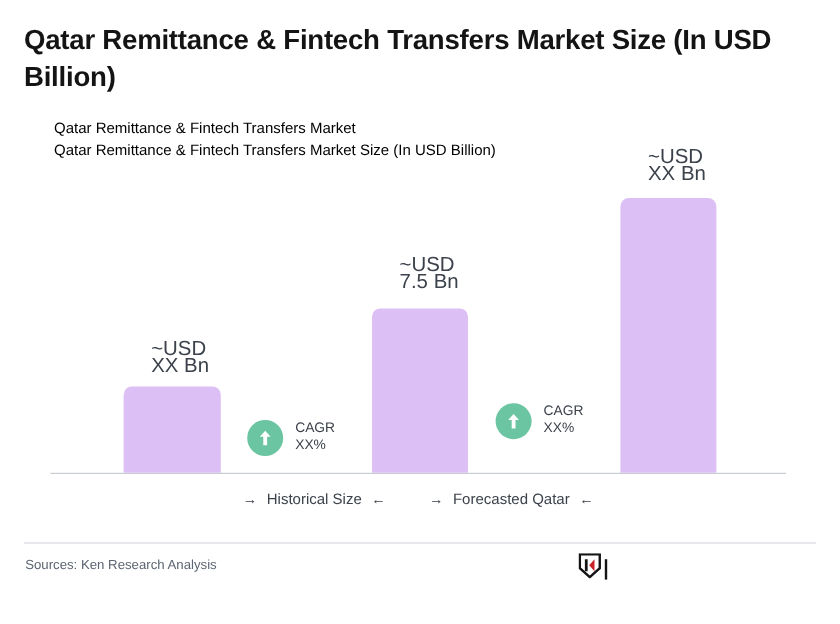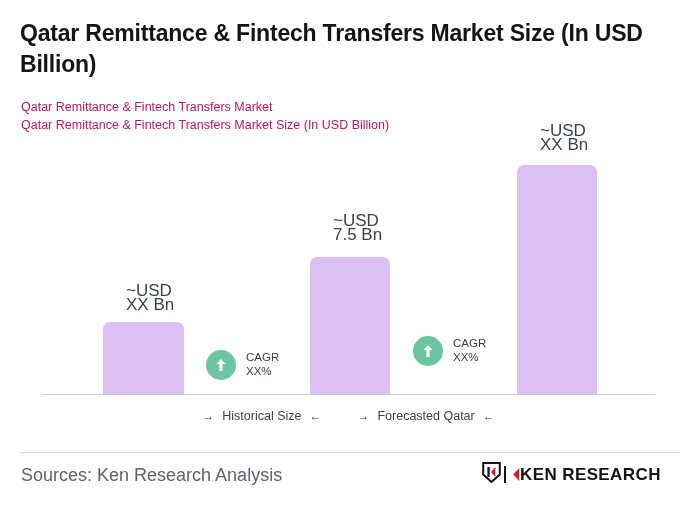--- a/index.html
+++ b/index.html
@@ -39,22 +39,23 @@
   
   #subtitle-block {
     position: absolute;
     left: 21px;
     top: 98px;
     width: 640px;
   }
   .subtitle-line {
     font-size: 12.5px;
     line-height: 18px;
-    color: #be185d;
-    white-space: nowrap;
+    color: #000000;
+    white-space: nowrap;
+    margin-left: 24px;
   }
 
   
   #plot-area {
     position: absolute;
     left: 0;
     top: 0;
     width: 700px;
     height: 400px;
   }
@@ -146,21 +147,21 @@
     left: 20px;
     top: 452px;
     width: 660px;
     height: 1px;
     background: #d8dade;
   }
   #sources-text {
     position: absolute;
     left: 21px;
     top: 465px;
-    font-size: 18px;
+    font-size: 11px;
     color: #5b6470;
     white-space: nowrap;
   }
 
   #brand-logo {
     position: absolute;
     left: 482px;
     top: 463px;
     display: flex;
     align-items: center;
@@ -264,21 +265,15 @@
 
   <div id="brand-logo">
     <span id="brand-logo-mark">
       <svg width="19" height="21" viewBox="0 0 19 21" aria-hidden="true">
         <path d="M1.2 1 L17.8 1 L17.8 12.5 L9.5 20 L1.2 12.5 Z" fill="none" stroke="#141414" stroke-width="2"></path>
         <path d="M5.4 5 L7.7 5 L7.7 9 L7.7 15 L5.4 15 Z" fill="#141414"></path>
         <path d="M13.4 5 L9.0 10 L13.4 15 Z" fill="#cc2027"></path>
       </svg>
     </span>
     <span id="brand-divider"></span>
-    <span id="brand-wordmark">
-      <svg width="10" height="15" viewBox="0 0 10 15" style="margin-right:0px" aria-hidden="true">
-        <path d="M9.2 1 L3.2 7.5 L9.2 14 Z" fill="#cc2027"></path>
-      </svg>
-      <span>KEN RESEARCH</span>
-    </span>
   </div>
 
 </div>
 
 </body></html>

